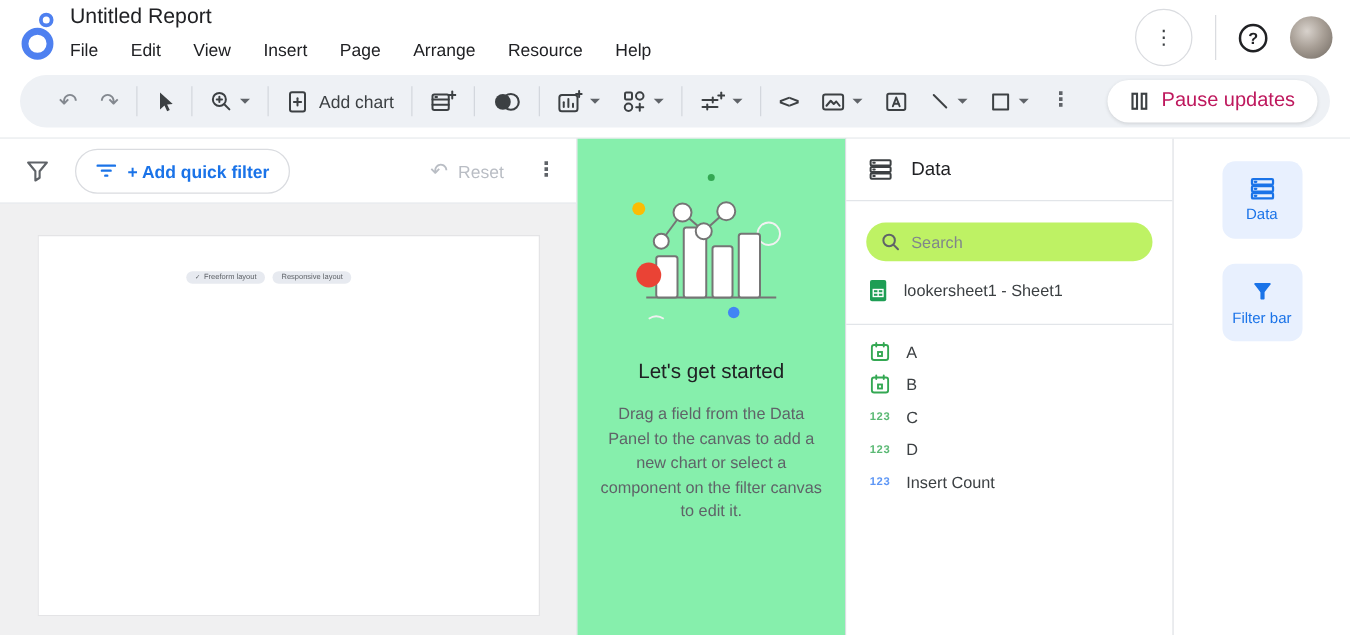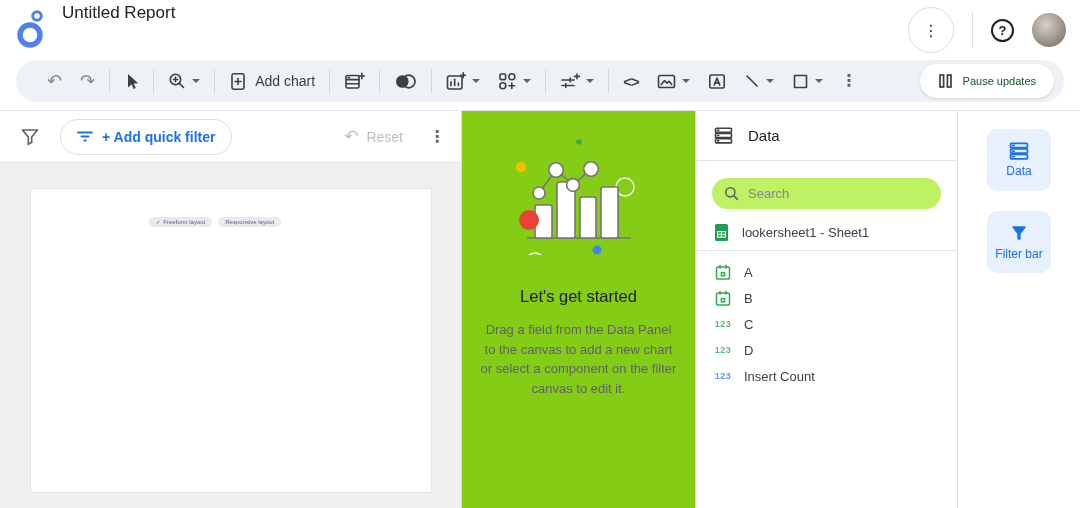--- a/index.html
+++ b/index.html
@@ -3,21 +3,21 @@
 <meta charset="utf-8">
 <style>
   * { margin:0; padding:0; box-sizing:border-box; }
   html,body { width:1080px; height:508px; overflow:hidden; background:#fff;
     font-family:"Liberation Sans","DejaVu Sans",sans-serif; color:#202124; }
   .app { width:1080px; height:508px; position:relative; background:#fff; }
 
   
   .header { height:60px; position:relative; background:#fff; }
   .logo { position:absolute; left:16px; top:8px; width:32px; height:44px; }
-  .title-block { position:absolute; left:62px; top:3px; }
+  .title-block { position:absolute; left:56px; top:3px; }
   .report-title { font-size:17px; color:#202124; font-weight:400; }
   .menubar { display:flex; gap:26px; margin-top:9px; font-size:14px; color:#202124; }
   .menubar span { cursor:default; }
   .header-right { position:absolute; right:14px; top:0; height:60px; display:flex; align-items:center; gap:18px; }
   .kebab-circle { width:46px; height:46px; border:1px solid #dadce0; border-radius:50%;
     display:flex; align-items:center; justify-content:center; font-size:16px; color:#3c4043; }
   .hdr-div { width:1px; height:36px; background:#dadce0; }
   .help-circle { width:23px; height:23px; border:2.2px solid #202124; border-radius:50%;
     display:flex; align-items:center; justify-content:center; font-size:13px; font-weight:700; color:#202124; }
   .avatar { width:34px; height:34px; border-radius:50%;
@@ -32,21 +32,21 @@
   .caret { width:0; height:0; border-left:4px solid transparent; border-right:4px solid transparent;
     border-top:4.5px solid #5f6368; margin-left:3px; }
   .glyph { font-size:18px; color:#83888f; line-height:1; }
   .glyph-dark { font-size:15px; color:#3c4043; line-height:1; font-weight:700; letter-spacing:-1px; }
   .kebab-glyph { font-size:16px; color:#5f6368; line-height:1; font-weight:700; }
   .tb-label { font-size:14px; color:#3c4043; margin-left:5px; }
   .ic line, .ic path, .ic rect, .ic circle, .ic polyline {
     stroke:#3c4043; stroke-width:1.6; fill:none; stroke-linecap:round; stroke-linejoin:round; }
   .pause-pill { margin-left:auto; background:#fff; border-radius:17px; height:34px;
     display:flex; align-items:center; gap:10px; padding:0 18px; box-shadow:0 1px 3px rgba(60,64,67,.18); cursor:pointer; }
-  .pause-pill span { font-size:11px; color:#14532d; }
+  .pause-pill span { font-size:16px; color:#be185d; }
 
   
   .main { display:flex; height:398px; border-top:1px solid #e4e7ea; }
 
   
   .left-panel { width:462px; border-right:1px solid #dadde2; display:flex; flex-direction:column; }
   .filter-row { height:52px; background:#fff; border-bottom:1px solid #e2e5e9;
     display:flex; align-items:center; padding:0 16px 0 20px; }
   .quick-filter-pill { margin-left:20px; height:36px; border:1px solid #dadce0; border-radius:18px;
     display:flex; align-items:center; gap:9px; padding:0 16px; cursor:pointer; }
@@ -56,36 +56,36 @@
   .reset-group span.lbl { font-size:14px; color:#b9bdc4; }
   .canvas { flex:1; background:#f0f0f1; position:relative; }
   .page { position:absolute; left:30px; top:25px; width:402px; height:305px; background:#fff;
     border:1px solid #e4e4e6; }
   .chips { position:absolute; left:118px; top:28px; display:flex; gap:6px; }
   .chip { background:#e7eaf0; border-radius:7px; padding:2px 7px; font-size:6px; color:#5f6368;
     display:flex; align-items:center; gap:3px; cursor:pointer; }
   .chip .check { font-size:5px; color:#5f6368; }
 
   
-  .center-panel { width:234px; background:#84cc16; border-right:1px solid #dadde2; text-align:center; }
+  .center-panel { width:215px; background:#86efac; border-right:1px solid #dadde2; text-align:center; }
   .illustration { margin-top:24px; }
   .gs-title { font-size:16.5px; font-weight:500; color:#202124; margin-top:18px; }
   .gs-desc { font-size:13px; color:#5f6368; line-height:1.5; padding:0 17px; margin-top:14px; }
 
   
   .data-panel { width:262px; background:#fff; border-right:1px solid #dadde2; }
   .dp-header { height:50px; border-bottom:1px solid #e2e5e9; display:flex; align-items:center;
     gap:15px; padding:0 18px; }
   .dp-header span { font-size:15px; color:#202124; }
   .search-wrap { margin:17px 16px 0 16px; height:31px; background:#bef264; border-radius:16px;
     display:flex; align-items:center; gap:9px; padding:0 12px; }
   .search-wrap input { border:none; outline:none; background:transparent; font-size:13px;
     color:#3c4043; width:170px; font-family:inherit; }
   .search-wrap input::placeholder { color:#80868b; }
-  .source-row { display:flex; align-items:center; gap:13px; padding:14px 18px 8px 18px;
+  .source-row { display:flex; align-items:center; gap:13px; padding:14px 18px 17px 18px;
     border-bottom:1px solid #e2e5e9; cursor:pointer; }
   .source-row span { font-size:13px; color:#3c4043; }
   .fields { padding-top:8px; }
   .field-row { height:26px; display:flex; align-items:center; gap:12px; padding:0 18px; cursor:pointer; }
   .field-row .fname { font-size:13px; color:#3c4043; }
   .num-ic { font-size:9px; font-weight:700; letter-spacing:.5px; width:18px; text-align:center; }
   .num-green { color:#5bb974; }
   .num-blue { color:#5e97f6; }
   .cal-ic rect, .cal-ic line { stroke:#34a853; stroke-width:1.5; fill:none; stroke-linecap:round; }
 
@@ -103,20 +103,30 @@
 
 <div class="app">
 
   <div class="header">
     <svg class="logo" viewBox="0 0 32 44">
       <circle cx="14" cy="27" r="10" fill="none" stroke="#4e80f0" stroke-width="5.5"></circle>
       <circle cx="21" cy="8" r="4.3" fill="none" stroke="#4e80f0" stroke-width="3"></circle>
     </svg>
     <div class="title-block">
       <div class="report-title">Untitled Report</div>
+      <div class="menubar">
+        <span>File</span>
+        <span>Edit</span>
+        <span>View</span>
+        <span>Insert</span>
+        <span>Page</span>
+        <span>Arrange</span>
+        <span>Resource</span>
+        <span>Help</span>
+      </div>
     </div>
     <div class="header-right">
       <div class="kebab-circle">
         <span>⋮</span>
       </div>
       <div class="hdr-div"></div>
       <div class="help-circle">
         <span>?</span>
       </div>
       <div class="avatar"></div>

